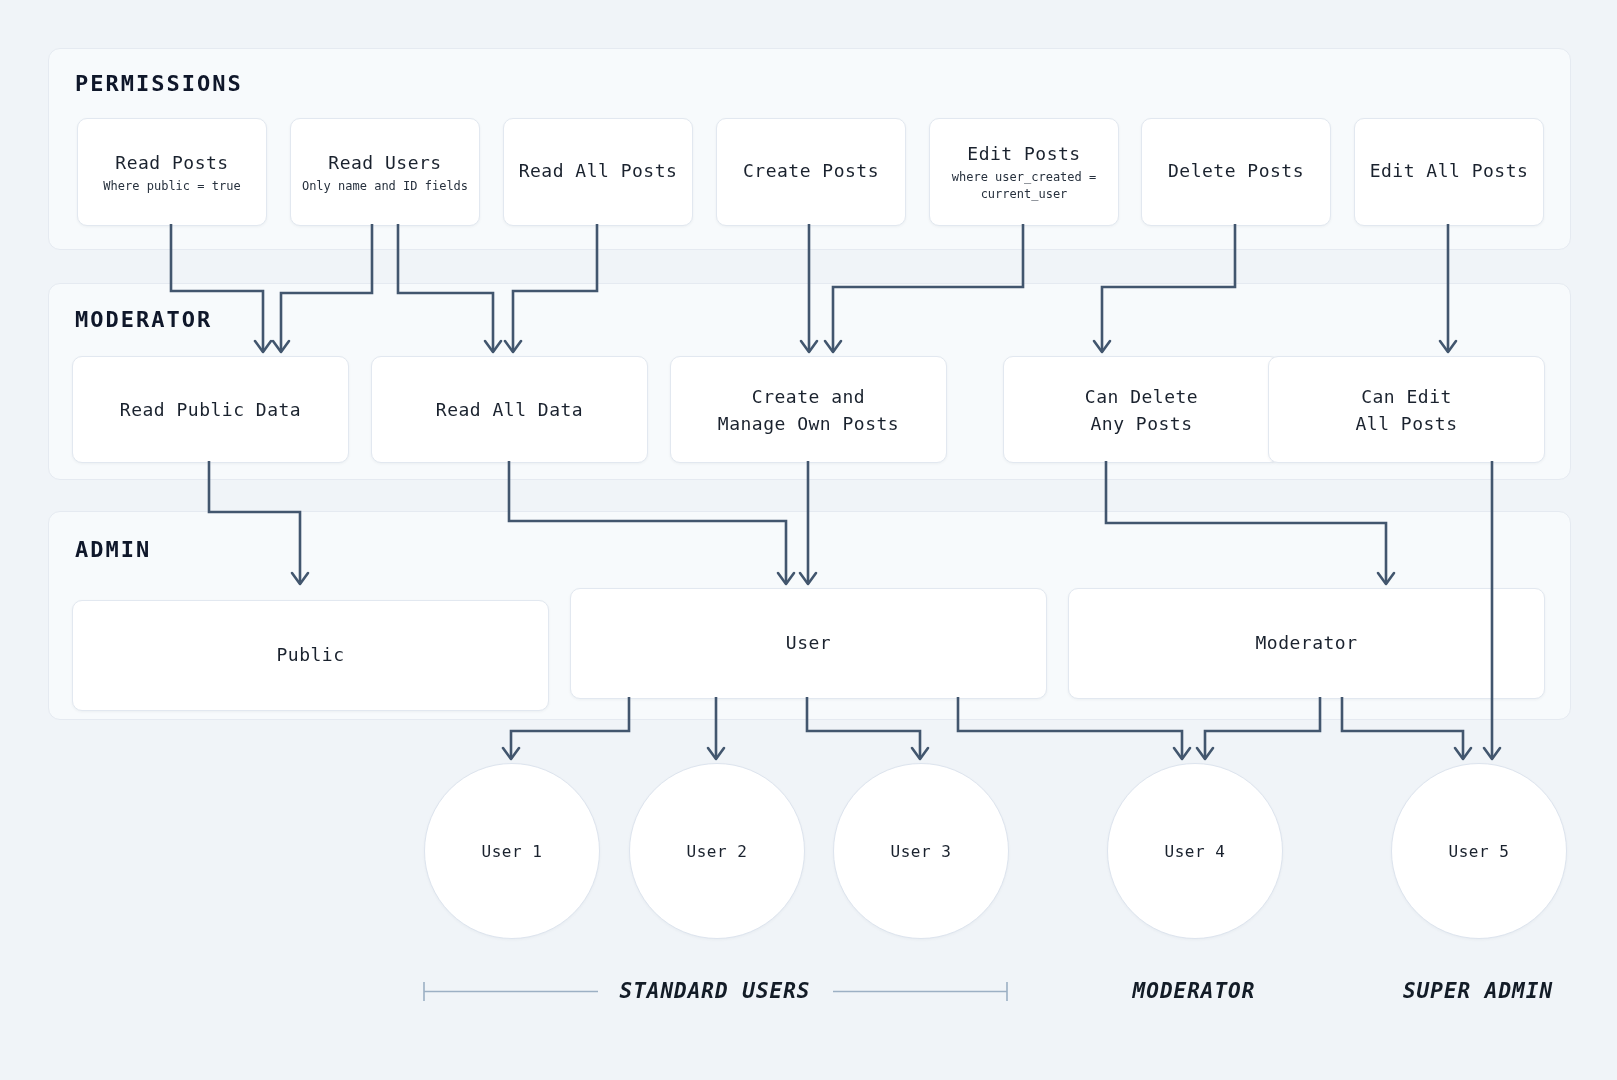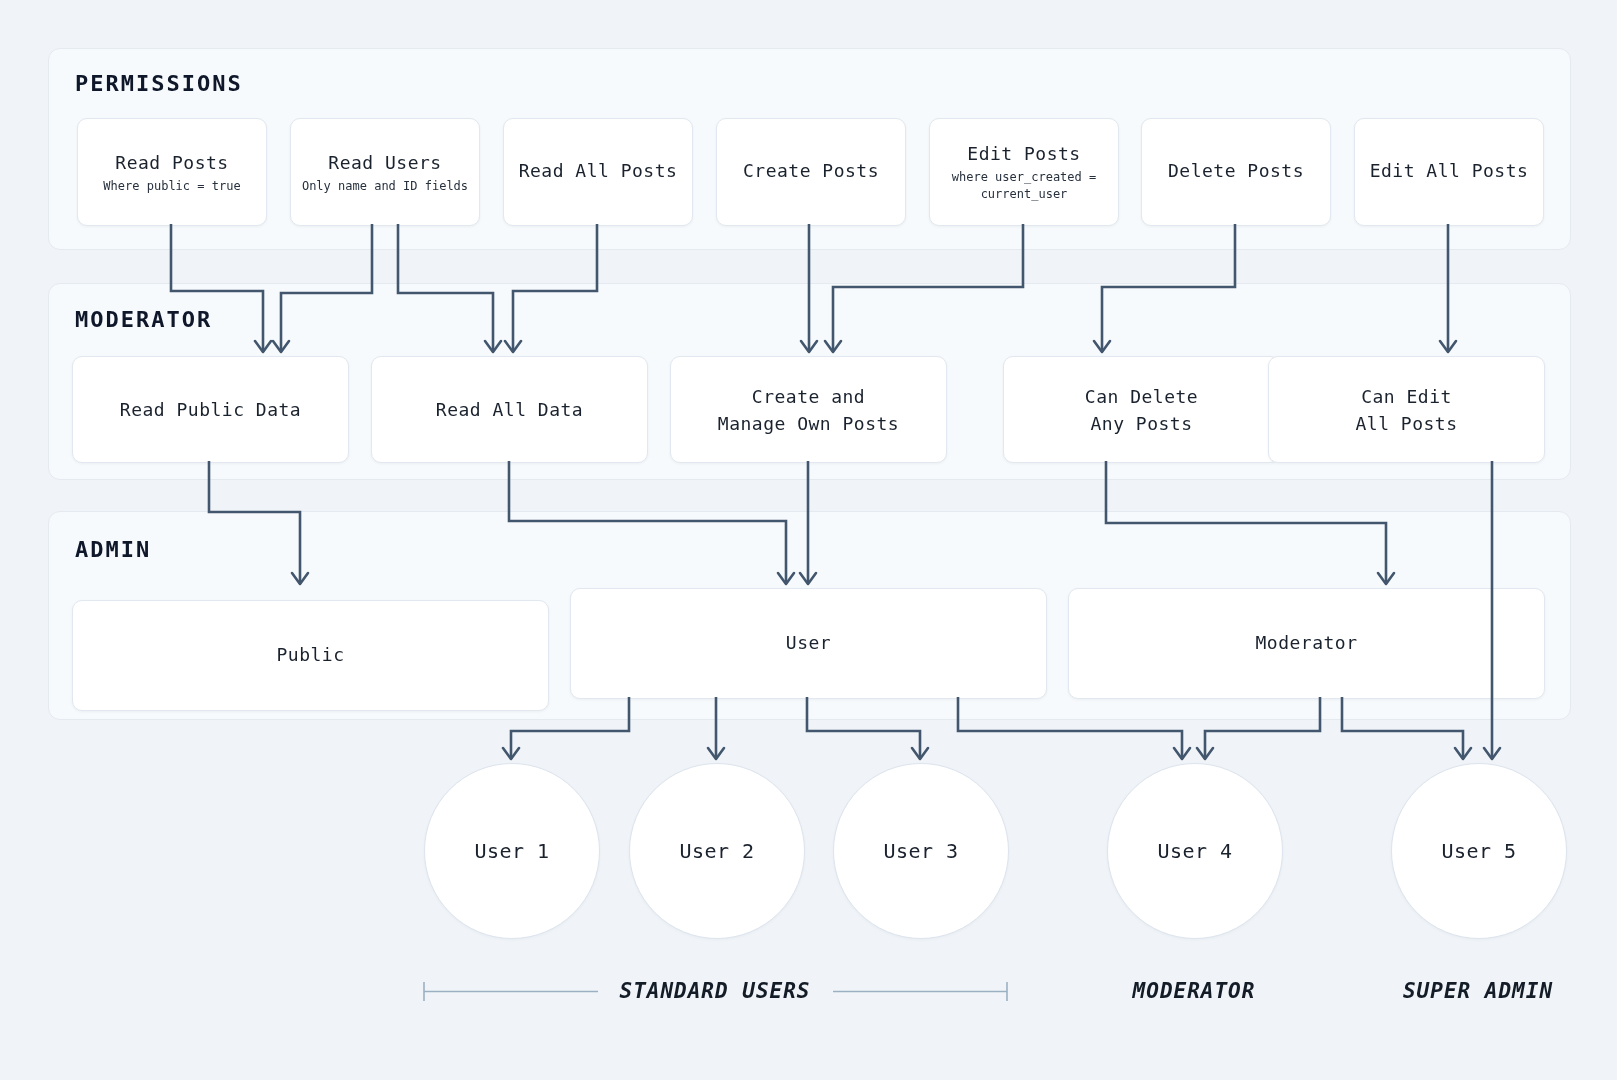--- a/index.html
+++ b/index.html
@@ -55,21 +55,21 @@
   .multi span{display:block;font-size:18px;line-height:27px;letter-spacing:0.5px;white-space:nowrap;}
   .circle{
     position:absolute;
     width:174px;height:174px;
     border-radius:50%;
     background:#ffffff;
     border:1px solid #dde4ee;
     display:flex;
     align-items:center;
     justify-content:center;
-    font-size:20px;
+    font-size:16px;
     letter-spacing:0.5px;
     box-shadow:0 1px 3px rgba(16,42,67,0.04);
     z-index:2;
     white-space:nowrap;
   }
   .group-label{
     position:absolute;
     top:976px;
     font-size:21px;
     font-weight:bold;

